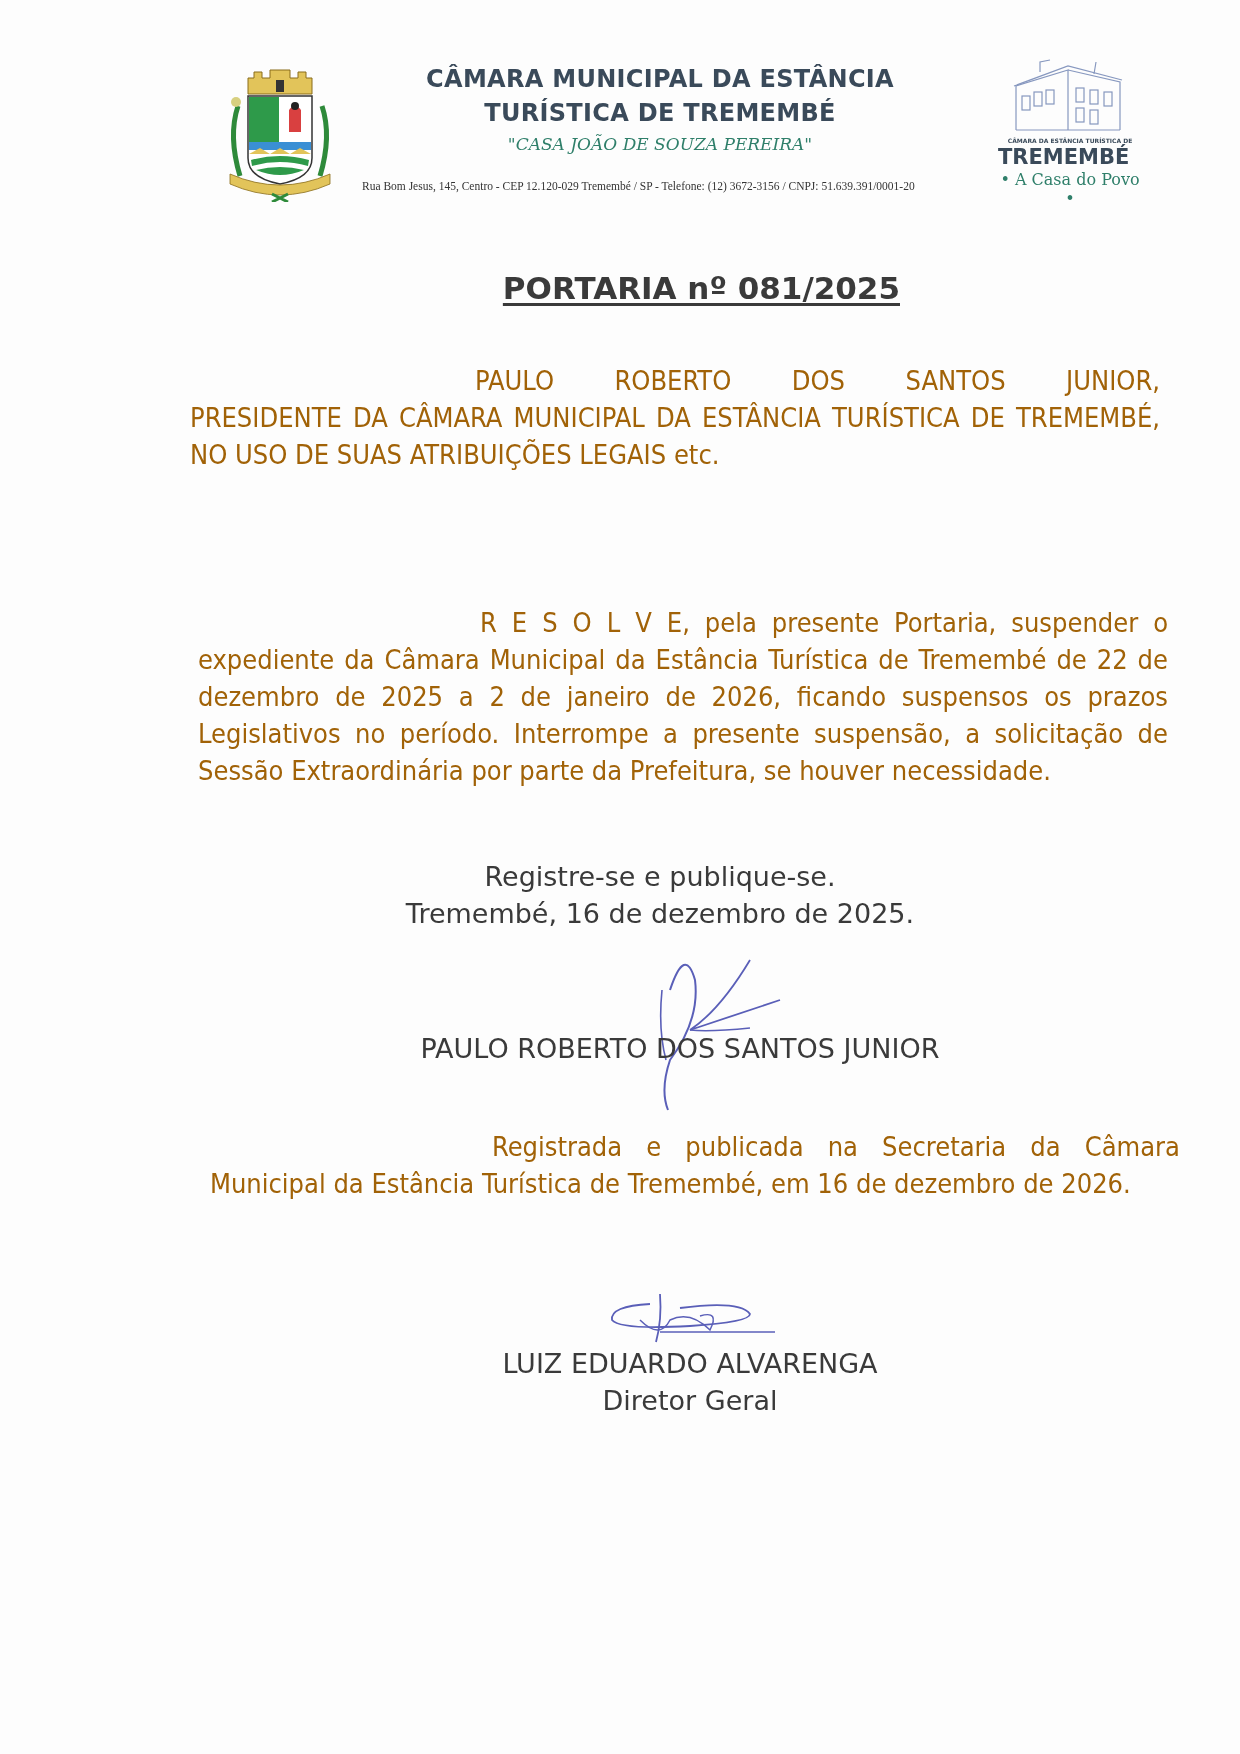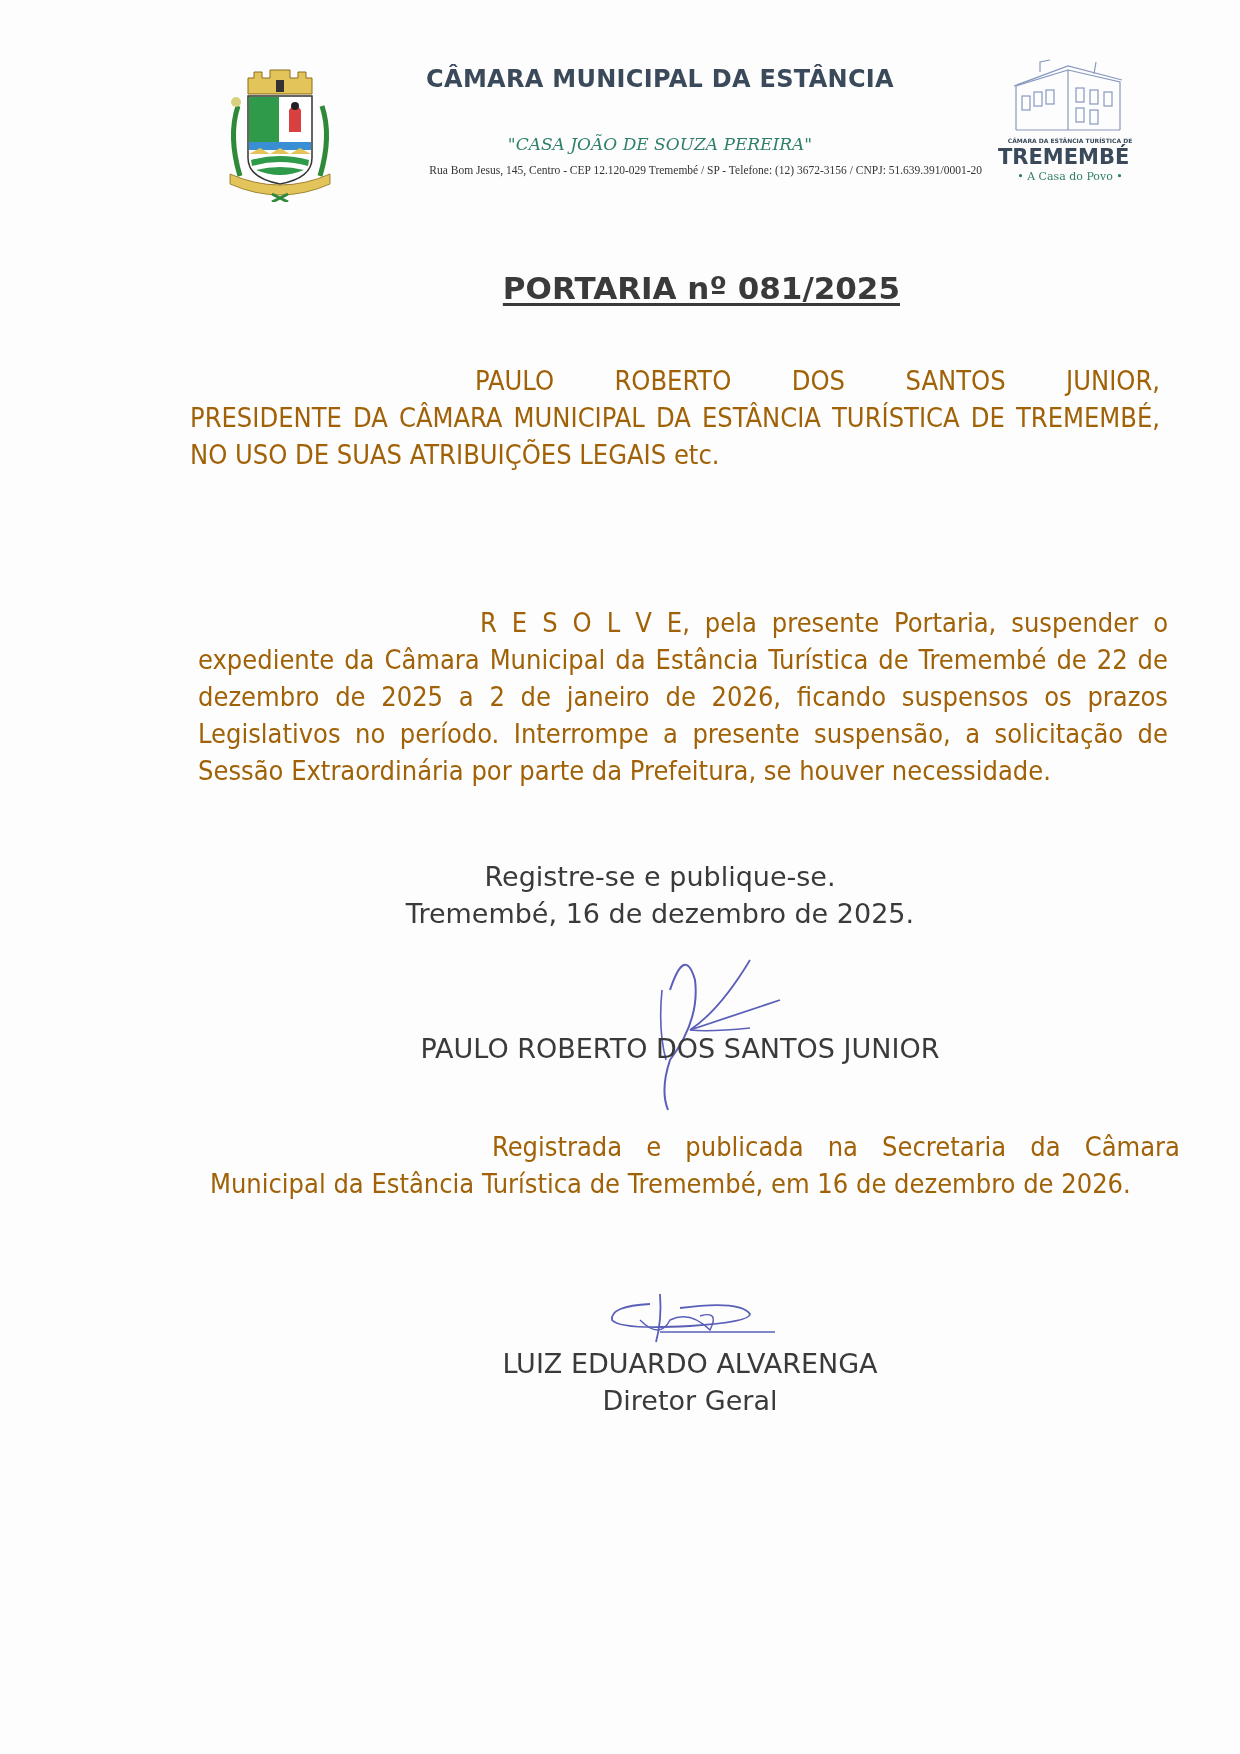--- a/index.html
+++ b/index.html
@@ -11,27 +11,27 @@
     .header-title {
       left: 380px; top: 62px; width: 560px; text-align: center;
       font-family: "DejaVu Sans", sans-serif; font-weight: bold; color: #3a4a5a;
       font-size: 24px; line-height: 34px; letter-spacing: 0.3px;
     }
     .header-subtitle {
       left: 380px; top: 134px; width: 560px; text-align: center;
       font-family: "DejaVu Serif", serif; font-style: italic; color: #2f7f6a; font-size: 17px;
     }
     .header-address {
-      left: 362px; top: 164px; width: 620px; text-align: right;
+      left: 362px; top: 180px; width: 620px; text-align: left;
       font-family: "Liberation Serif", serif; font-size: 11.5px; color: #333; white-space: nowrap;
     }
     .coat { left: 218px; top: 66px; width: 124px; height: 136px; }
     .rl-caption { left: 998px; top: 137px; width: 144px; text-align: center; font-size: 6px; color: #3a4a5a; font-weight: bold; white-space: nowrap; }
     .rl-name { left: 998px; top: 145px; width: 144px; text-align: left; font-size: 21px; color: #3a4a5a; font-weight: bold; letter-spacing: 0px; }
-    .rl-tag { left: 998px; top: 170px; width: 144px; text-align: center; font-size: 11px; color: #2f7f6a; font-family: "DejaVu Serif", serif; }
+    .rl-tag { left: 998px; top: 170px; width: 144px; text-align: center; font-size: 16px; color: #2f7f6a; font-family: "DejaVu Serif", serif; }
 
     .doc-title {
       left: 440px; top: 270px; width: 460px; text-align: right;
       font-weight: bold; font-size: 31px; color: #3a3a3a; text-decoration: underline; text-underline-offset: 4px;
     }
     .para {
       font-family: "DejaVu Sans Condensed", "DejaVu Sans", sans-serif;
       font-stretch: condensed; font-size: 27px; line-height: 37px; color: #a16207;
       text-align: justify;
     }
@@ -66,20 +66,21 @@
   <path d="M20 40 Q10 70 22 110" stroke="#2e8a3a" stroke-width="5" fill="none"></path>
   <path d="M104 40 Q114 70 102 110" stroke="#2e8a3a" stroke-width="5" fill="none"></path>
   <circle cx="18" cy="36" r="5" fill="#d8d080"></circle>
 
   <path d="M12 108 Q62 130 112 108 L112 118 Q62 140 12 118 Z" fill="#e2c45a" stroke="#8a6d1a" stroke-width="0.8"></path>
   <path d="M54 128 L70 136 M70 128 L54 136" stroke="#2e8a3a" stroke-width="3"></path>
 </svg>
 
 <div class="abs header-title">
   <div>CÂMARA MUNICIPAL DA ESTÂNCIA</div>
+  <div>TURÍSTICA DE TREMEMBÉ</div>
 </div>
 <div class="abs header-subtitle">"CASA JOÃO DE SOUZA PEREIRA"</div>
 <div class="abs header-address">Rua Bom Jesus, 145, Centro - CEP 12.120-029 Tremembé / SP - Telefone: (12) 3672-3156 / CNPJ: 51.639.391/0001-20</div>
 
 <svg class="abs" style="left:1010px;top:52px;width:120px;height:82px;" viewBox="0 0 120 82">
   <g fill="none" stroke="#6a7fb0" stroke-width="1.2" opacity="0.8">
     <path d="M6 78 L6 34 L58 18 L58 78"></path>
     <path d="M58 18 L110 30 L110 78"></path>
     <path d="M4 34 L58 14 L112 28"></path>
     <path d="M30 20 L30 10 L40 8"></path>

